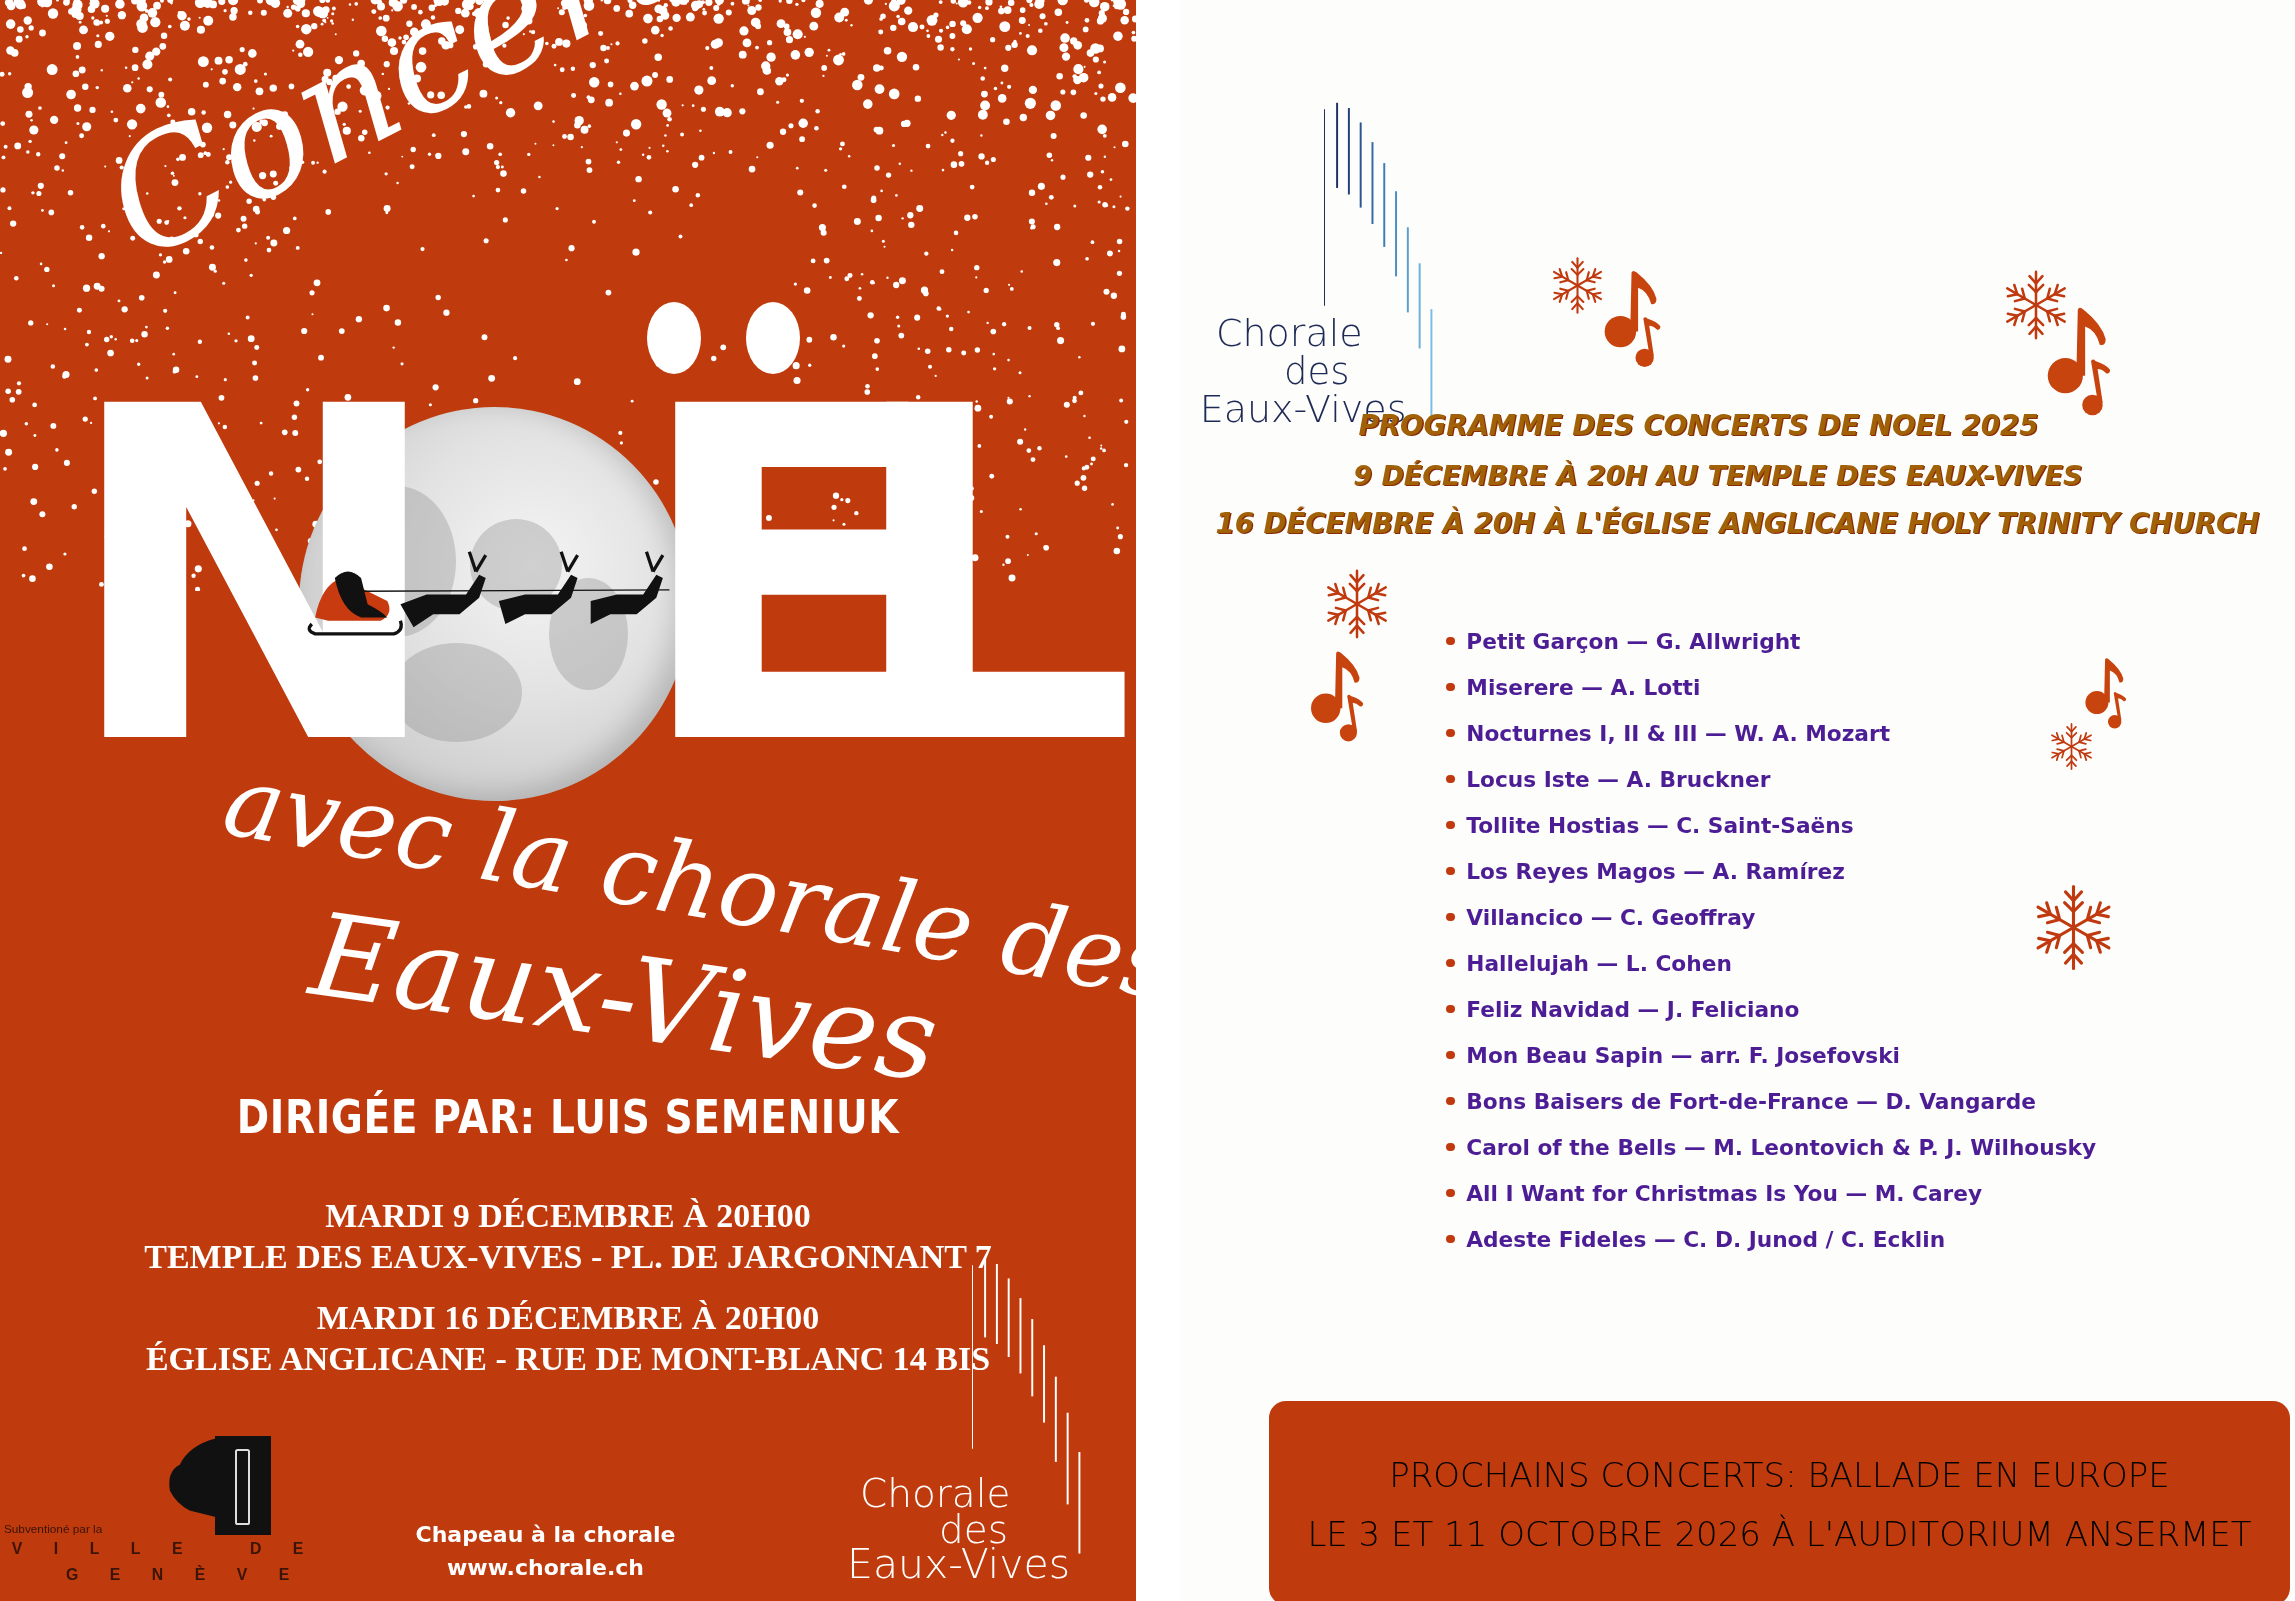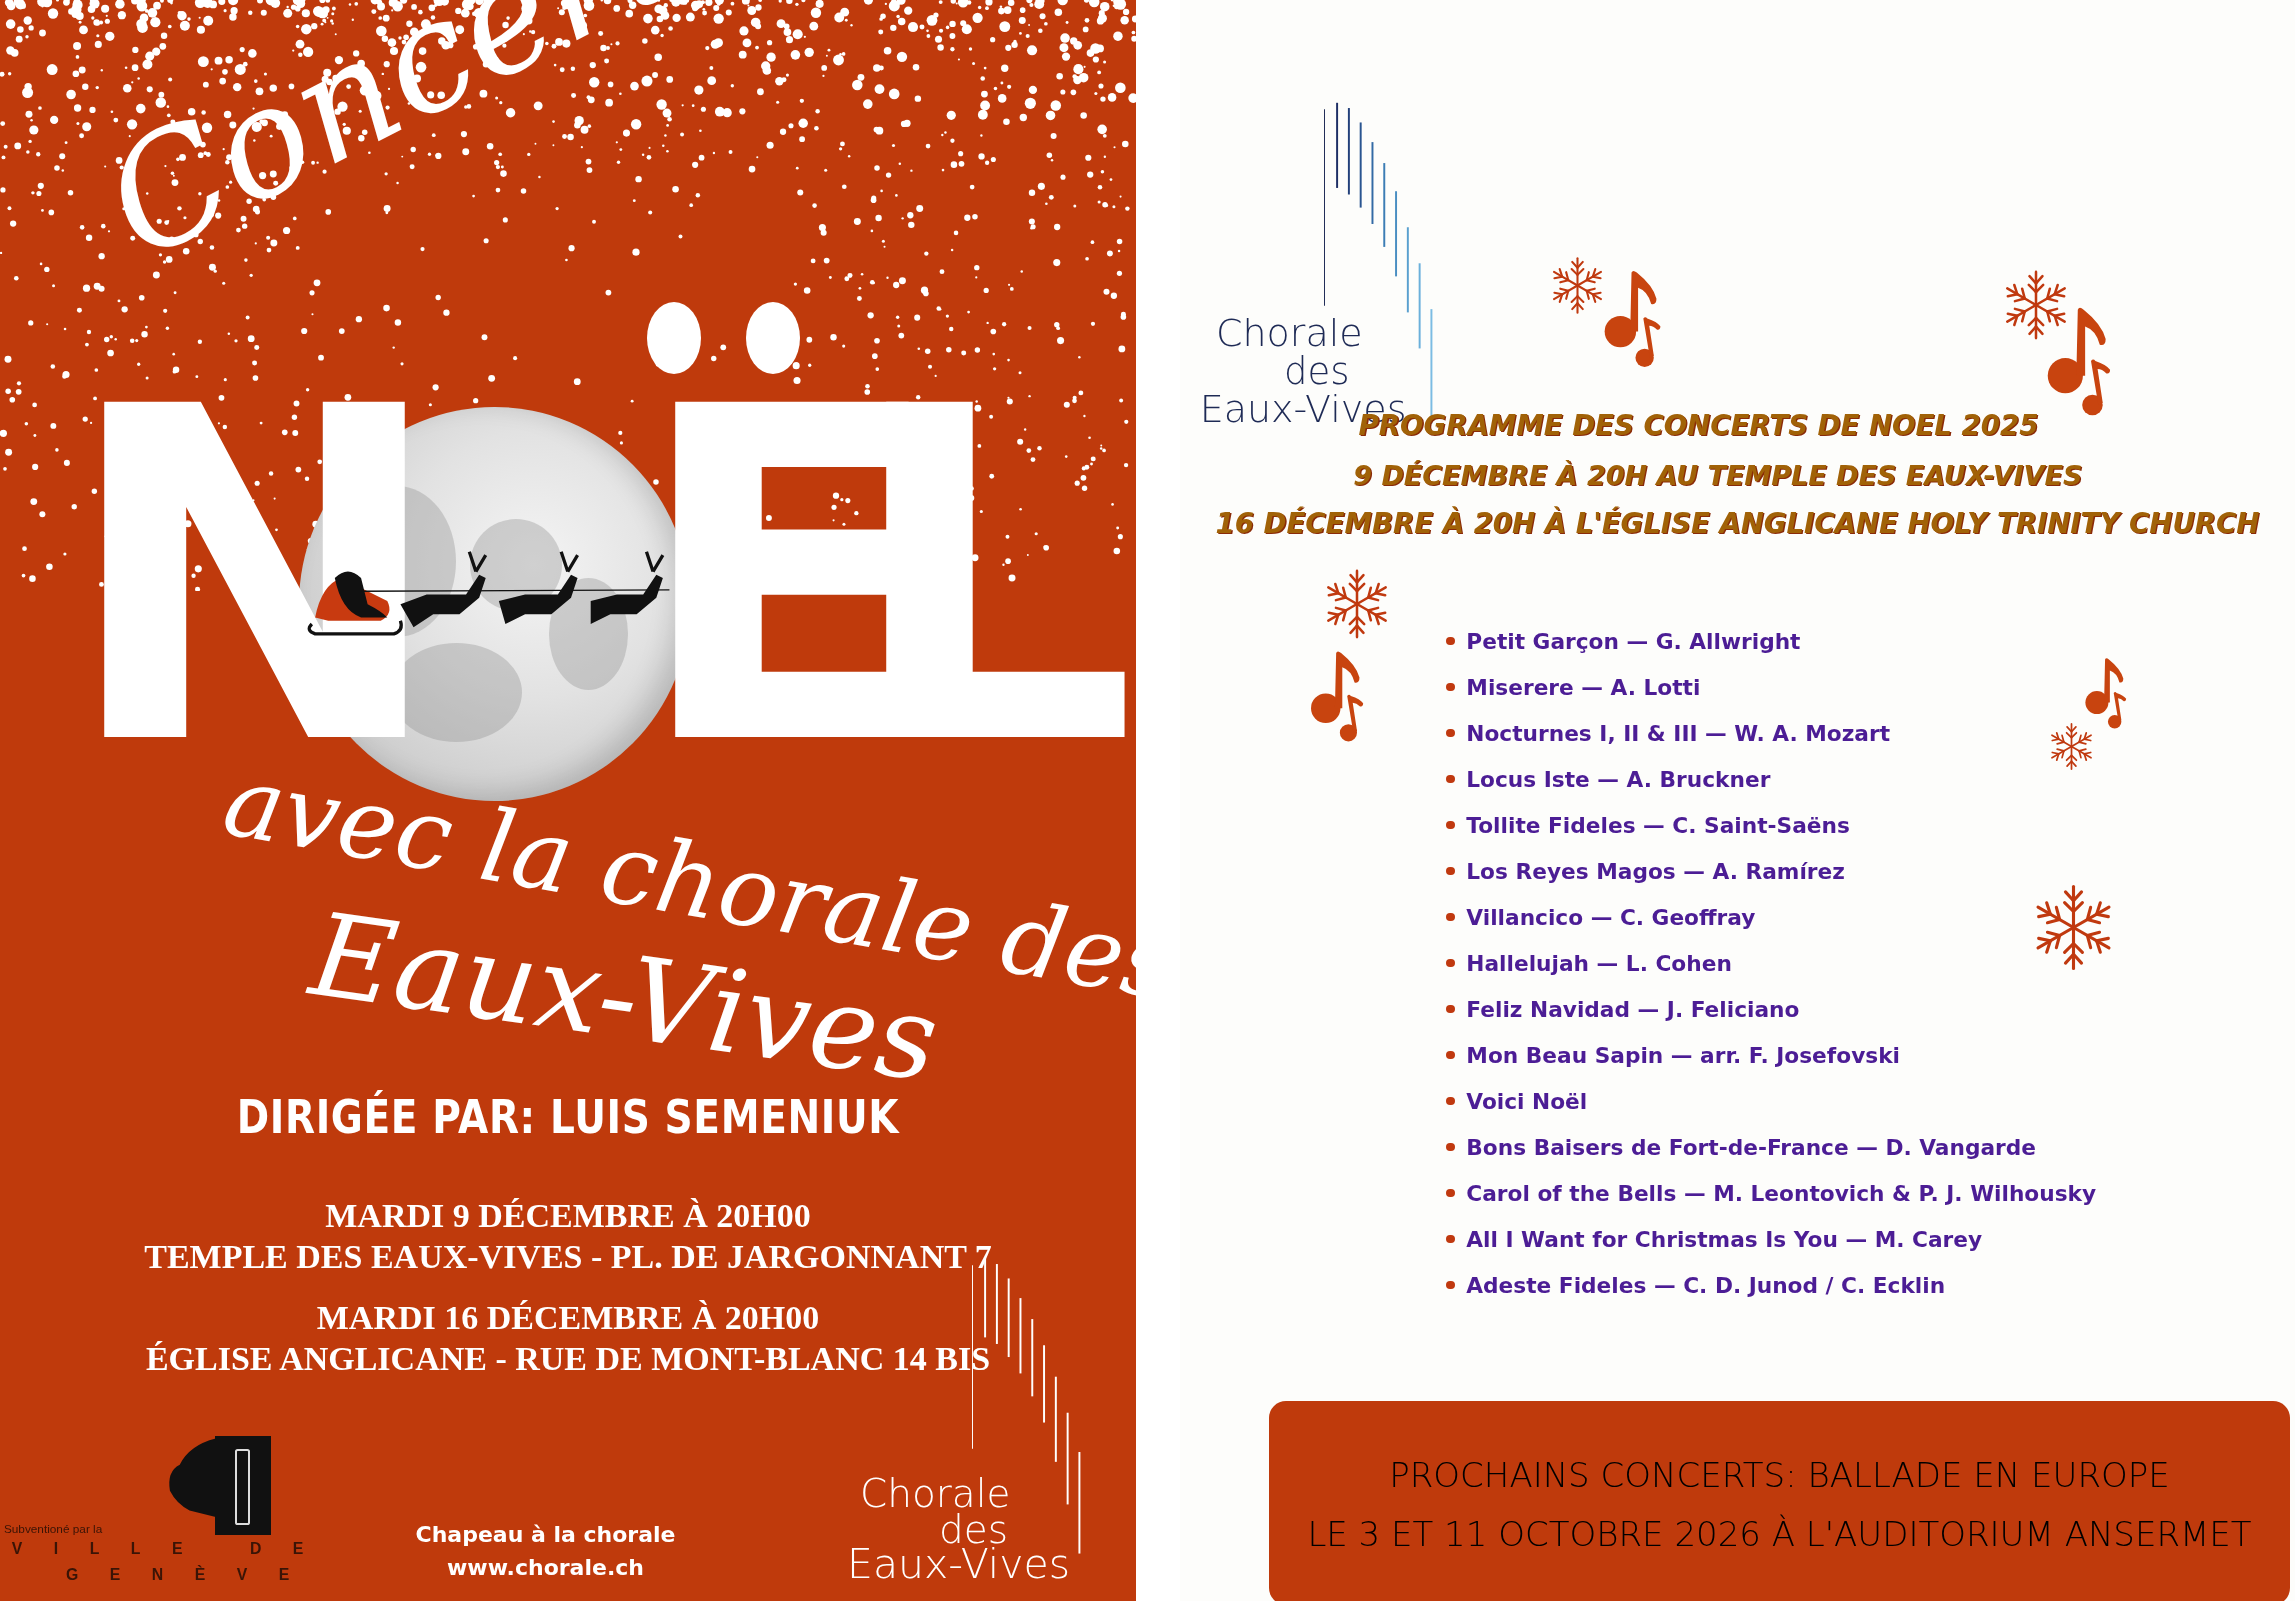--- a/index.html
+++ b/index.html
@@ -1420,27 +1420,26 @@
 
   <div class="prog-heading ph-1">PROGRAMME DES CONCERTS DE NOEL 2025</div>
   <div class="prog-heading ph-2">9 DÉCEMBRE À 20H AU TEMPLE DES EAUX-VIVES</div>
   <div class="prog-heading ph-3">16 DÉCEMBRE À 20H À L'ÉGLISE ANGLICANE HOLY TRINITY CHURCH</div>
 
   <ul class="songs">
     <li><span class="bullet"></span><span>Petit Garçon — G. Allwright</span></li>
     <li><span class="bullet"></span><span>Miserere — A. Lotti</span></li>
     <li><span class="bullet"></span><span>Nocturnes I, II &amp; III — W. A. Mozart</span></li>
     <li><span class="bullet"></span><span>Locus Iste — A. Bruckner</span></li>
-    <li><span class="bullet"></span><span>Tollite Fideles — C. Saint-Saëns</span></li>
+    <li><span class="bullet"></span><span>Tollite Hostias — C. Saint-Saëns</span></li>
     <li><span class="bullet"></span><span>Los Reyes Magos — A. Ramírez</span></li>
     <li><span class="bullet"></span><span>Villancico — C. Geoffray</span></li>
     <li><span class="bullet"></span><span>Hallelujah — L. Cohen</span></li>
     <li><span class="bullet"></span><span>Feliz Navidad — J. Feliciano</span></li>
     <li><span class="bullet"></span><span>Mon Beau Sapin — arr. F. Josefovski</span></li>
-    <li><span class="bullet"></span><span>Voici Noël</span></li>
     <li><span class="bullet"></span><span>Bons Baisers de Fort-de-France — D. Vangarde</span></li>
     <li><span class="bullet"></span><span>Carol of the Bells — M. Leontovich &amp; P. J. Wilhousky</span></li>
     <li><span class="bullet"></span><span>All I Want for Christmas Is You — M. Carey</span></li>
     <li><span class="bullet"></span><span>Adeste Fideles — C. D. Junod / C. Ecklin</span></li>
   </ul>
 
   <svg class="deco" style="left:368px;top:256px;width:59px;height:59px;" viewBox="-50 -50 100 100">
       <use href="#flake"></use>
     </svg>
   <svg class="deco" style="left:424px;top:269px;width:59px;height:99px;" viewBox="0 0 90 150">

